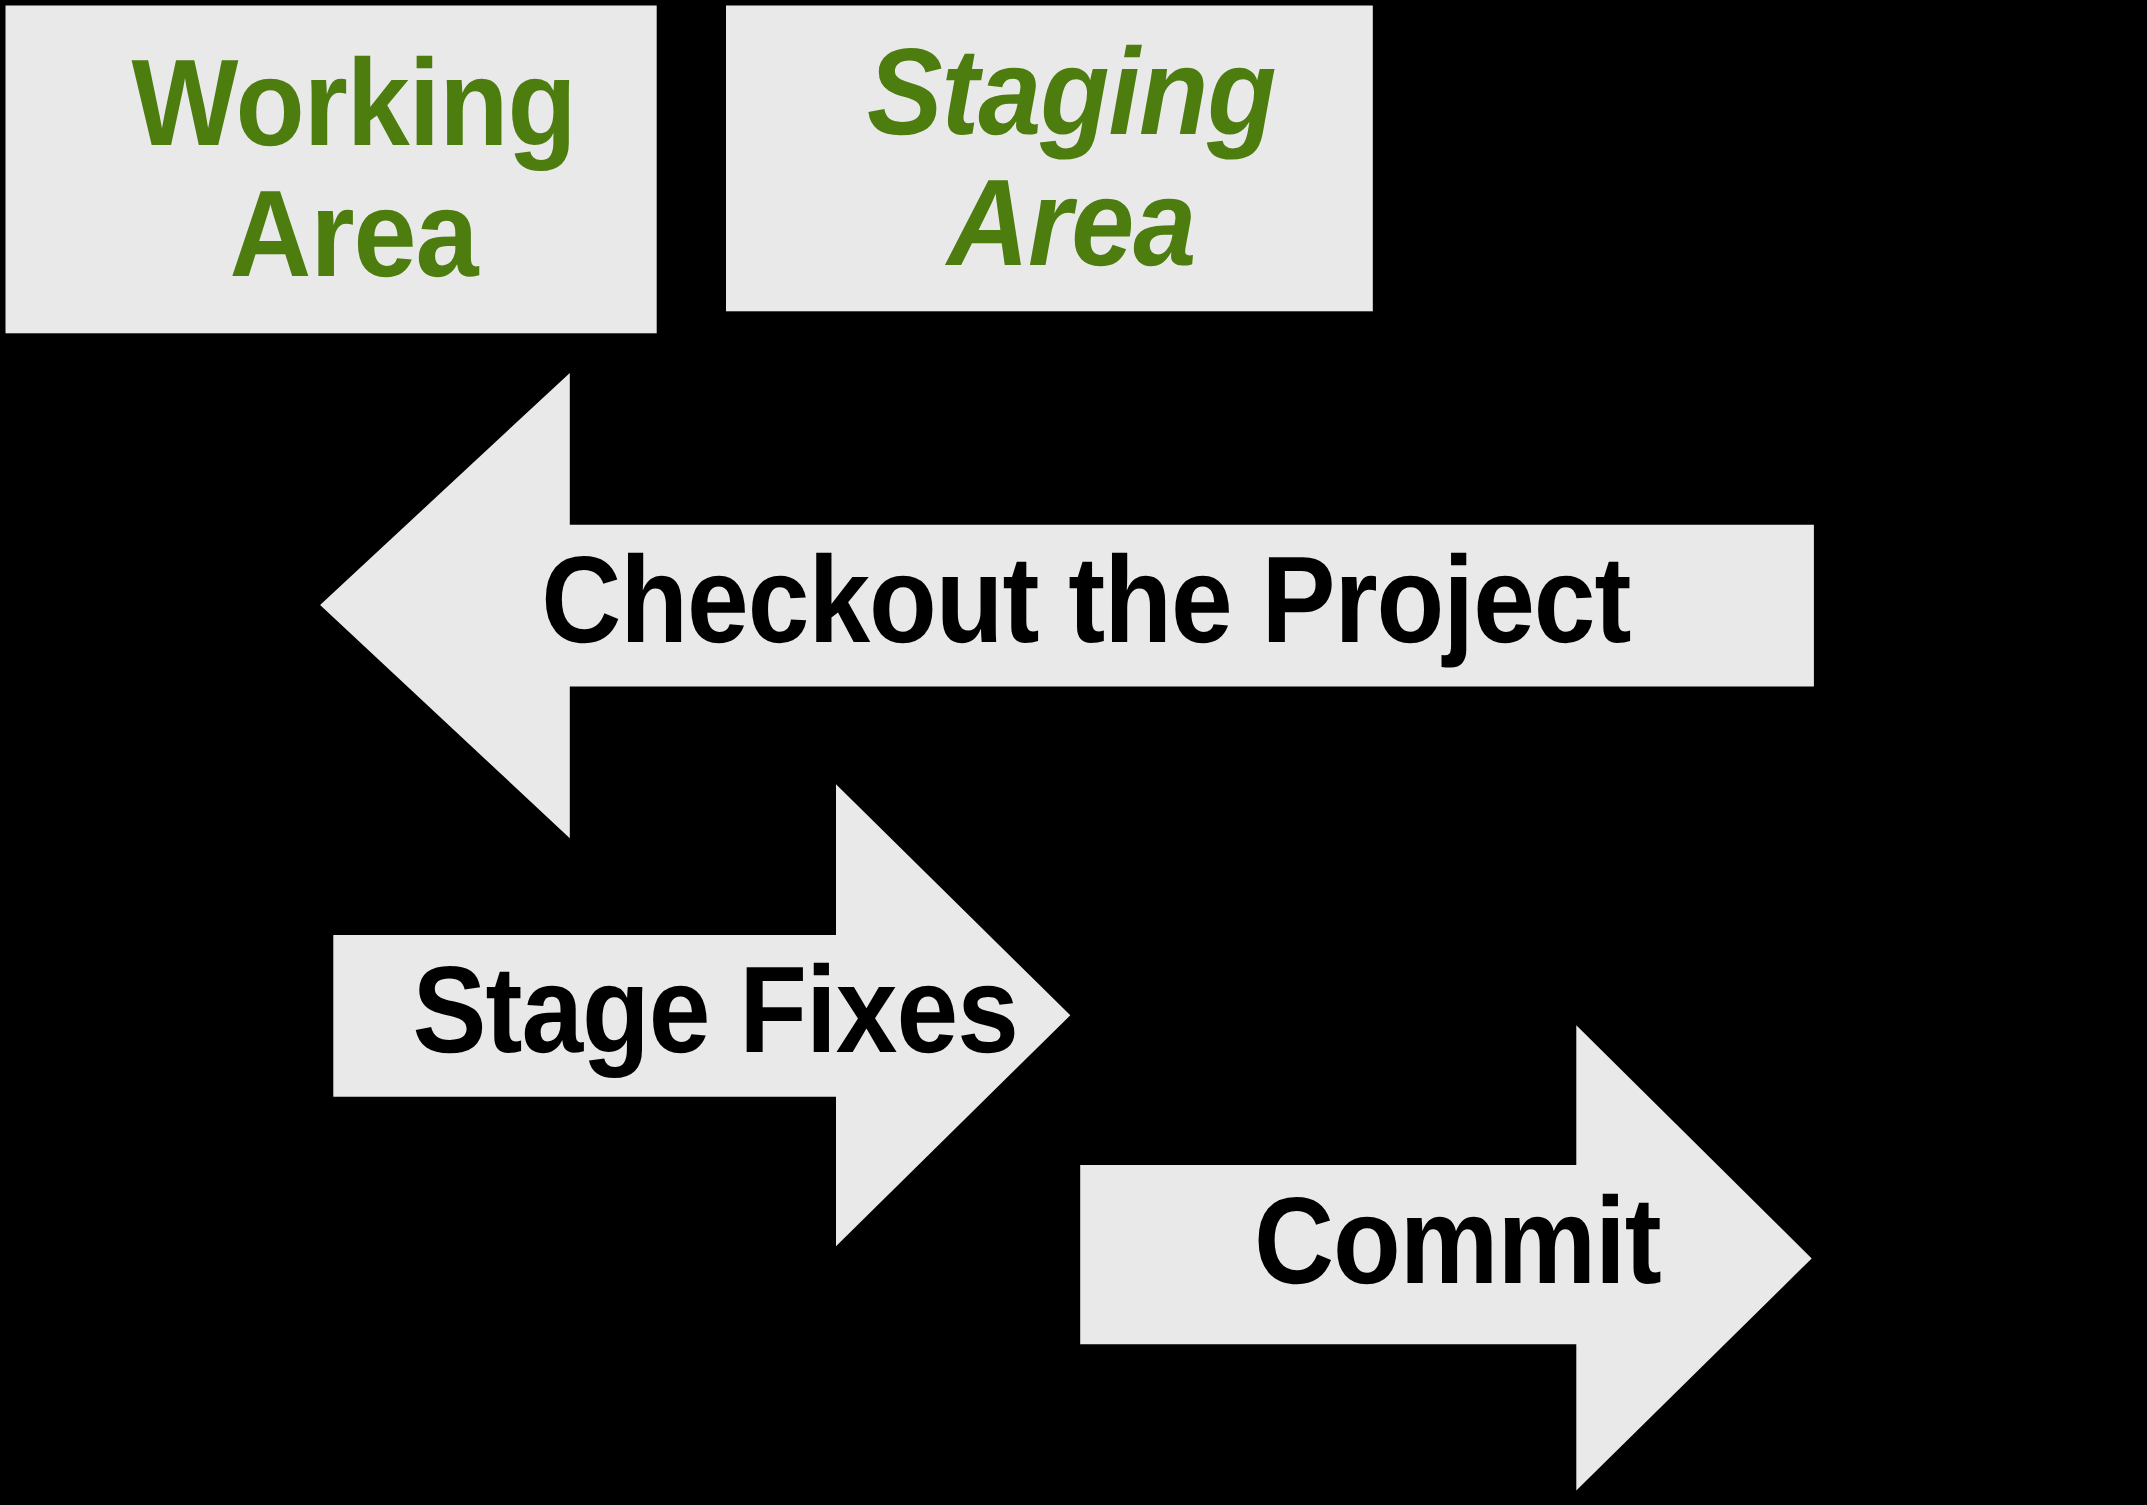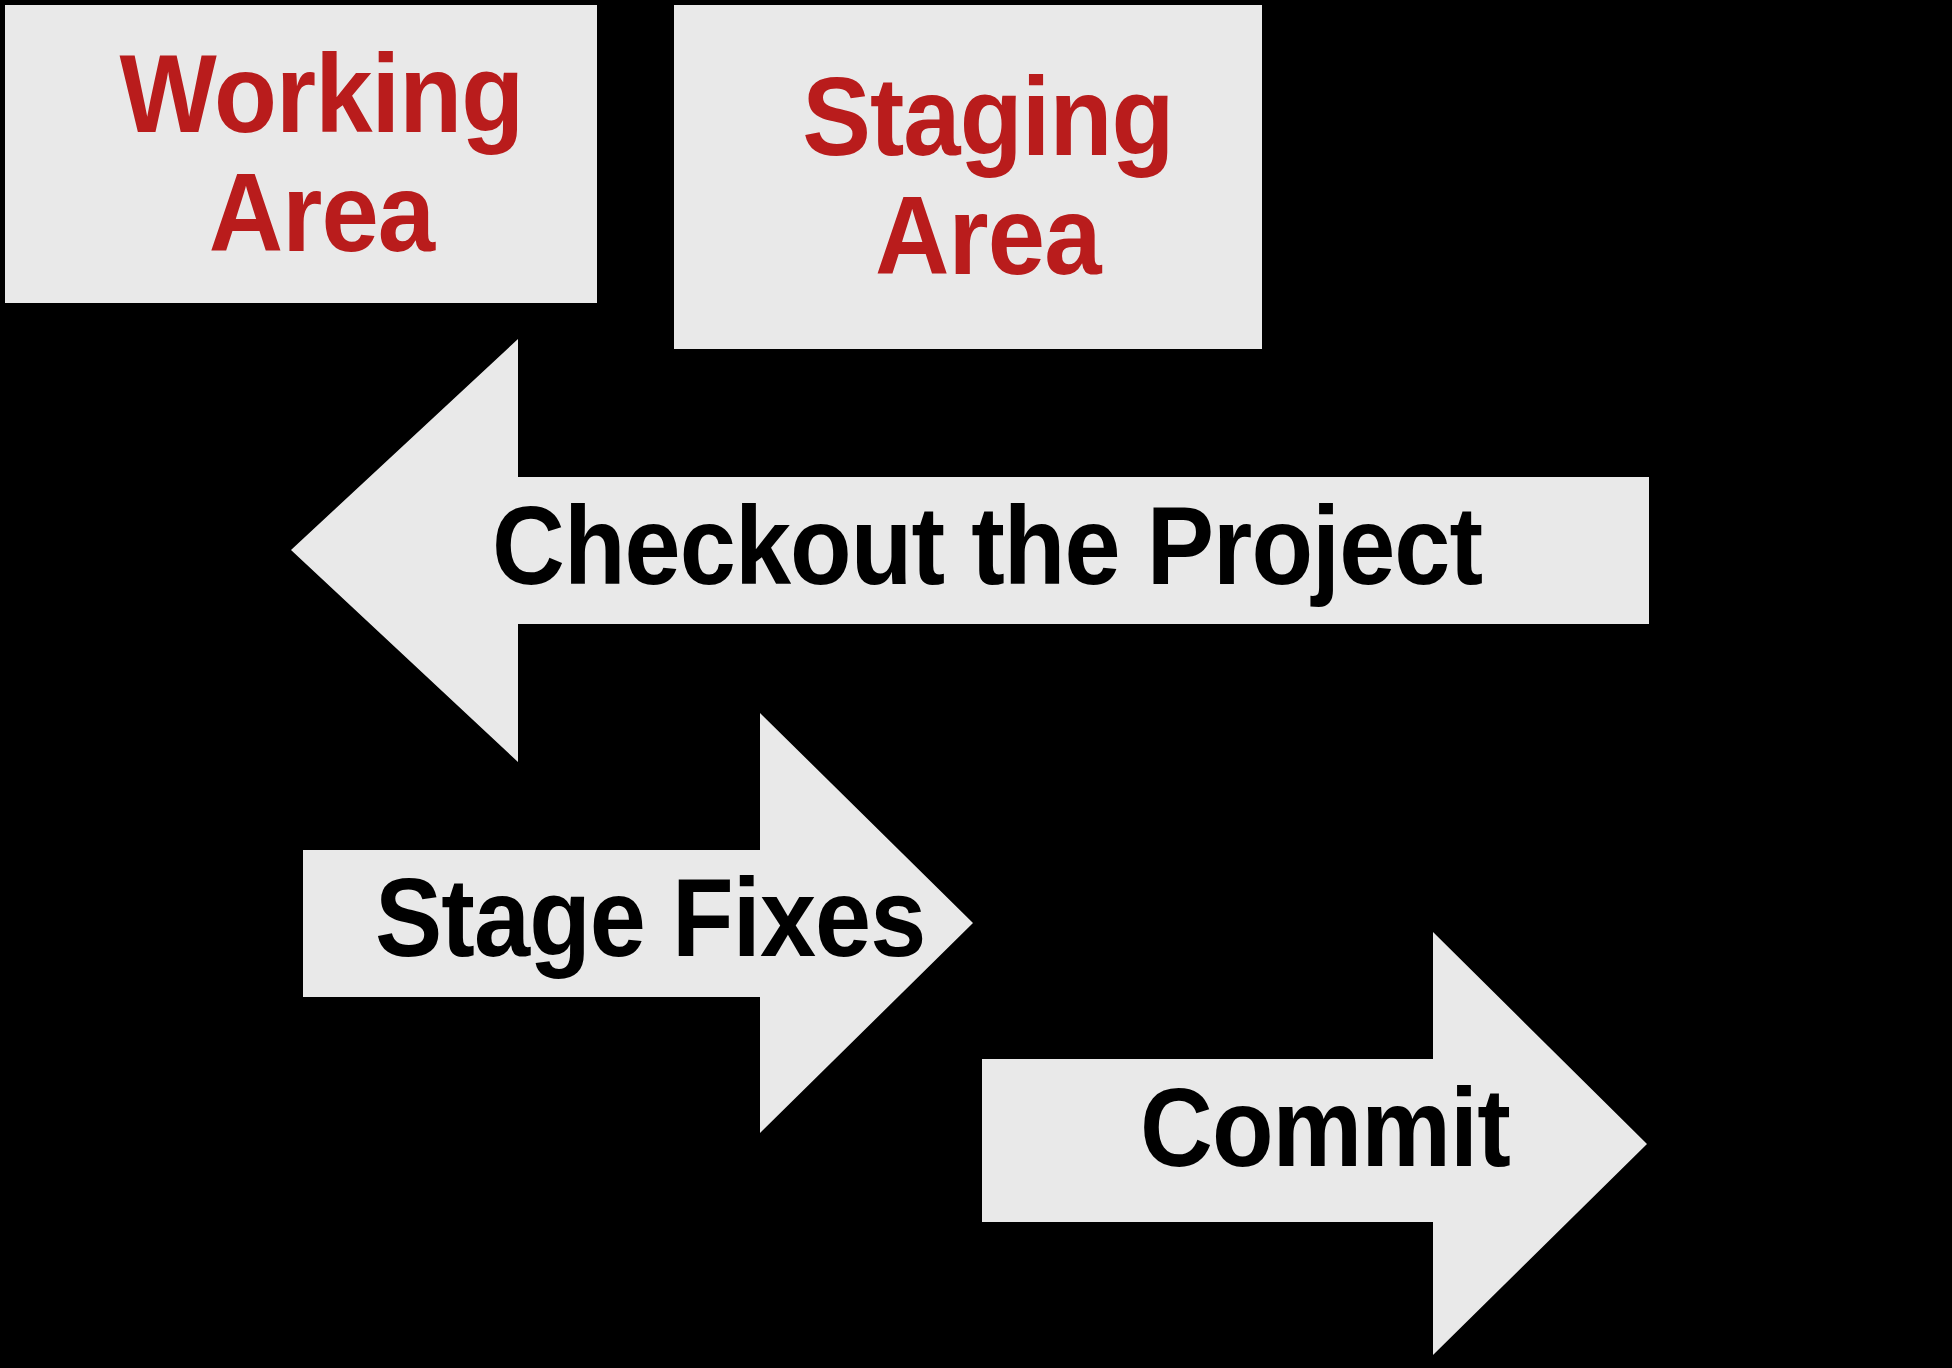--- a/index.html
+++ b/index.html
@@ -25,36 +25,36 @@
   }
   
   .node-box {
     position: absolute;
     background: #e9e9e9;
     box-sizing: border-box;
     display: flex;
     align-items: center;
     justify-content: center;
     text-align: center;
-    color: #b91c1c;
+    color: #4d7c0f;
     font-weight: 700;
     letter-spacing: -1px;
     padding-left: 40px;
   }
   .node-label {
     display: block;
     font-size: 112px;
     line-height: 1.06;
     font-weight: 700;
     white-space: pre-line;
     transform: scaleX(0.92);
     transform-origin: center center;
   }
   #box-working  { left: 5px;    top: 5px;  width: 592px; height: 298px; }
-  #box-staging  { left: 674px;  top: 5px;  width: 588px; height: 344px; }
+  #box-staging  { left: 660px;  top: 5px;  width: 588px; height: 278px; font-style: italic; }
   #box-repo     { left: 1358px; top: 5px;  width: 590px; height: 298px; }
   #box-repo .node-label { font-size: 104px; }
 
   
   .arrow-label {
     position: absolute;
     color: #000000;
     font-weight: 700;
     font-size: 112px;
     line-height: 1;

